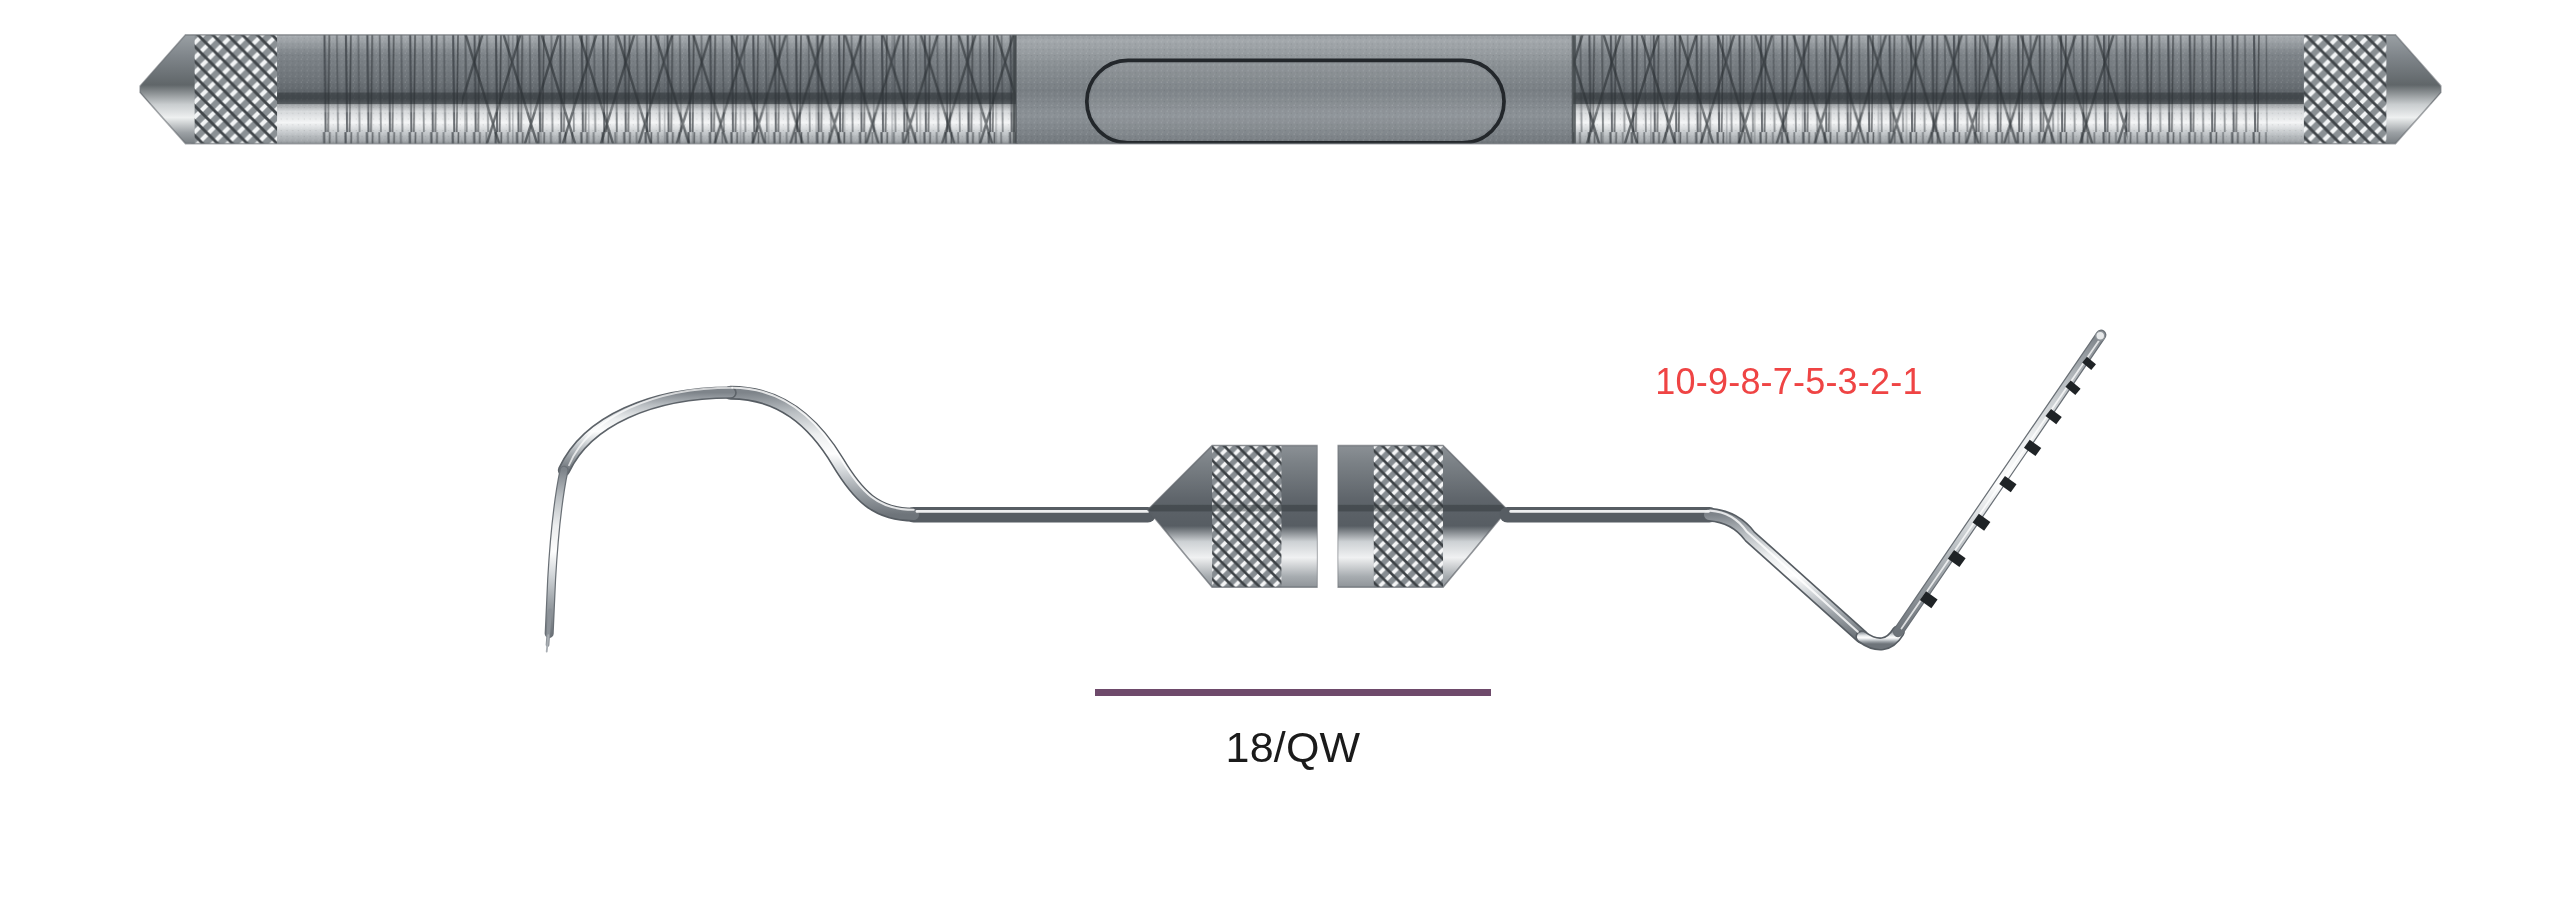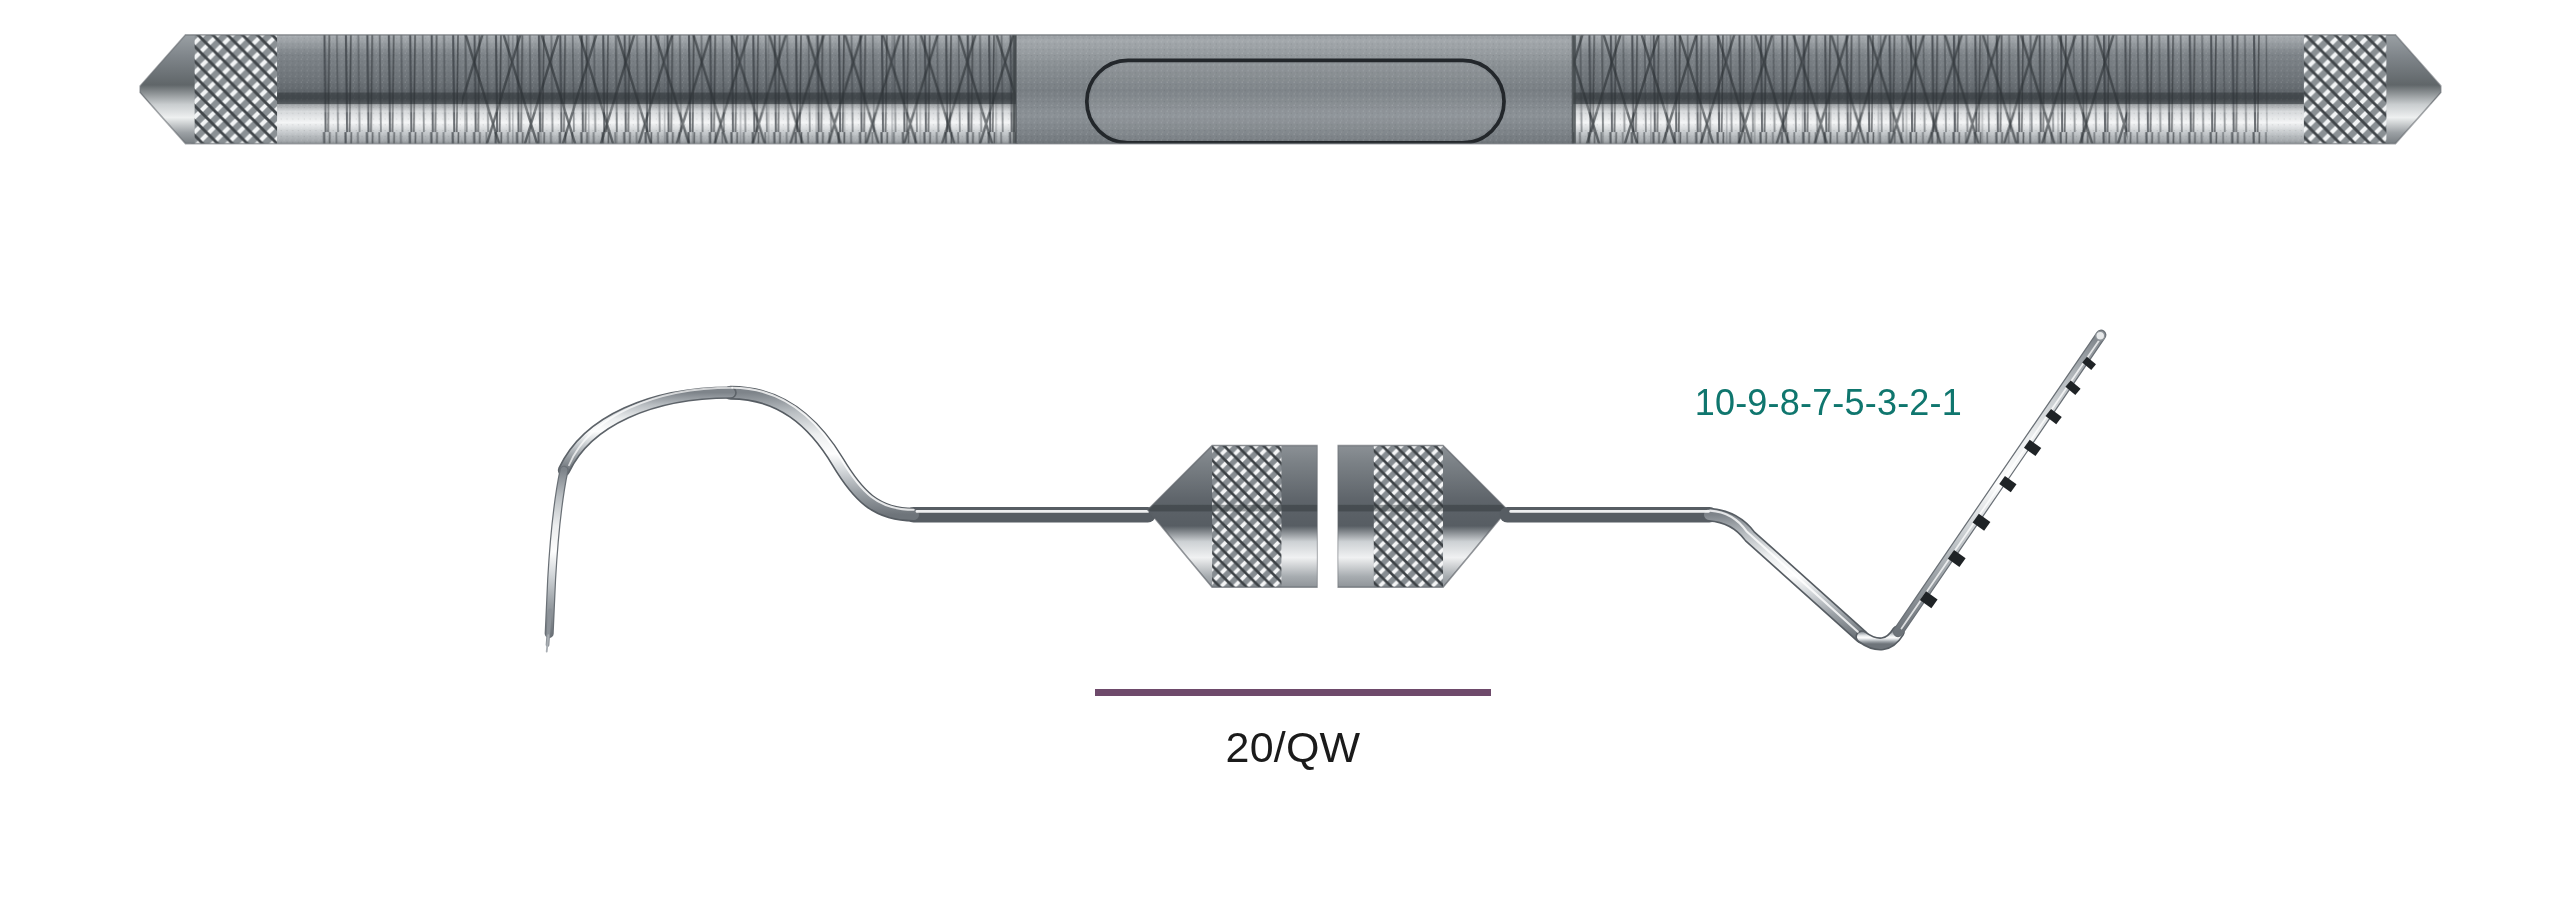--- a/index.html
+++ b/index.html
@@ -27,27 +27,26 @@
     height: 914px;
   }
   svg.layer { display: block; }
 
   
   #markings-label {
     position: absolute;
     left: 1616px;
     top: 363px;
     width: 346px;
-    text-align: right;
+    text-align: center;
     font-size: 36px;
     line-height: 1.05;
-    color: #0f766e;
+    color: #ef4444;
     letter-spacing: 0.2px;
     white-space: nowrap;
-    margin-top: 21px;
   }
   #caption-block {
     position: absolute;
     left: 963px;
     top: 689px;
     width: 660px;
     text-align: center;
   }
   #caption-rule {
     width: 396px;
@@ -300,17 +299,17 @@
       <path d="M 2528 436 L 2539 445" stroke-width="9"></path>
     </g>
 
     <circle cx="2547" cy="407" r="5.4" fill="#e7e9ea" stroke="#8d9398" stroke-width="1.6"></circle>
   </svg>
 
   <div id="markings-label">10-9-8-7-5-3-2-1</div>
 
   <div id="caption-block">
     <div id="caption-rule" style="background: rgb(110, 74, 107);"></div>
-    <div class="caption-line">20/QW</div>
+    <div class="caption-line">18/QW</div>
   </div>
 
 </div>
 
 
 </body></html>

